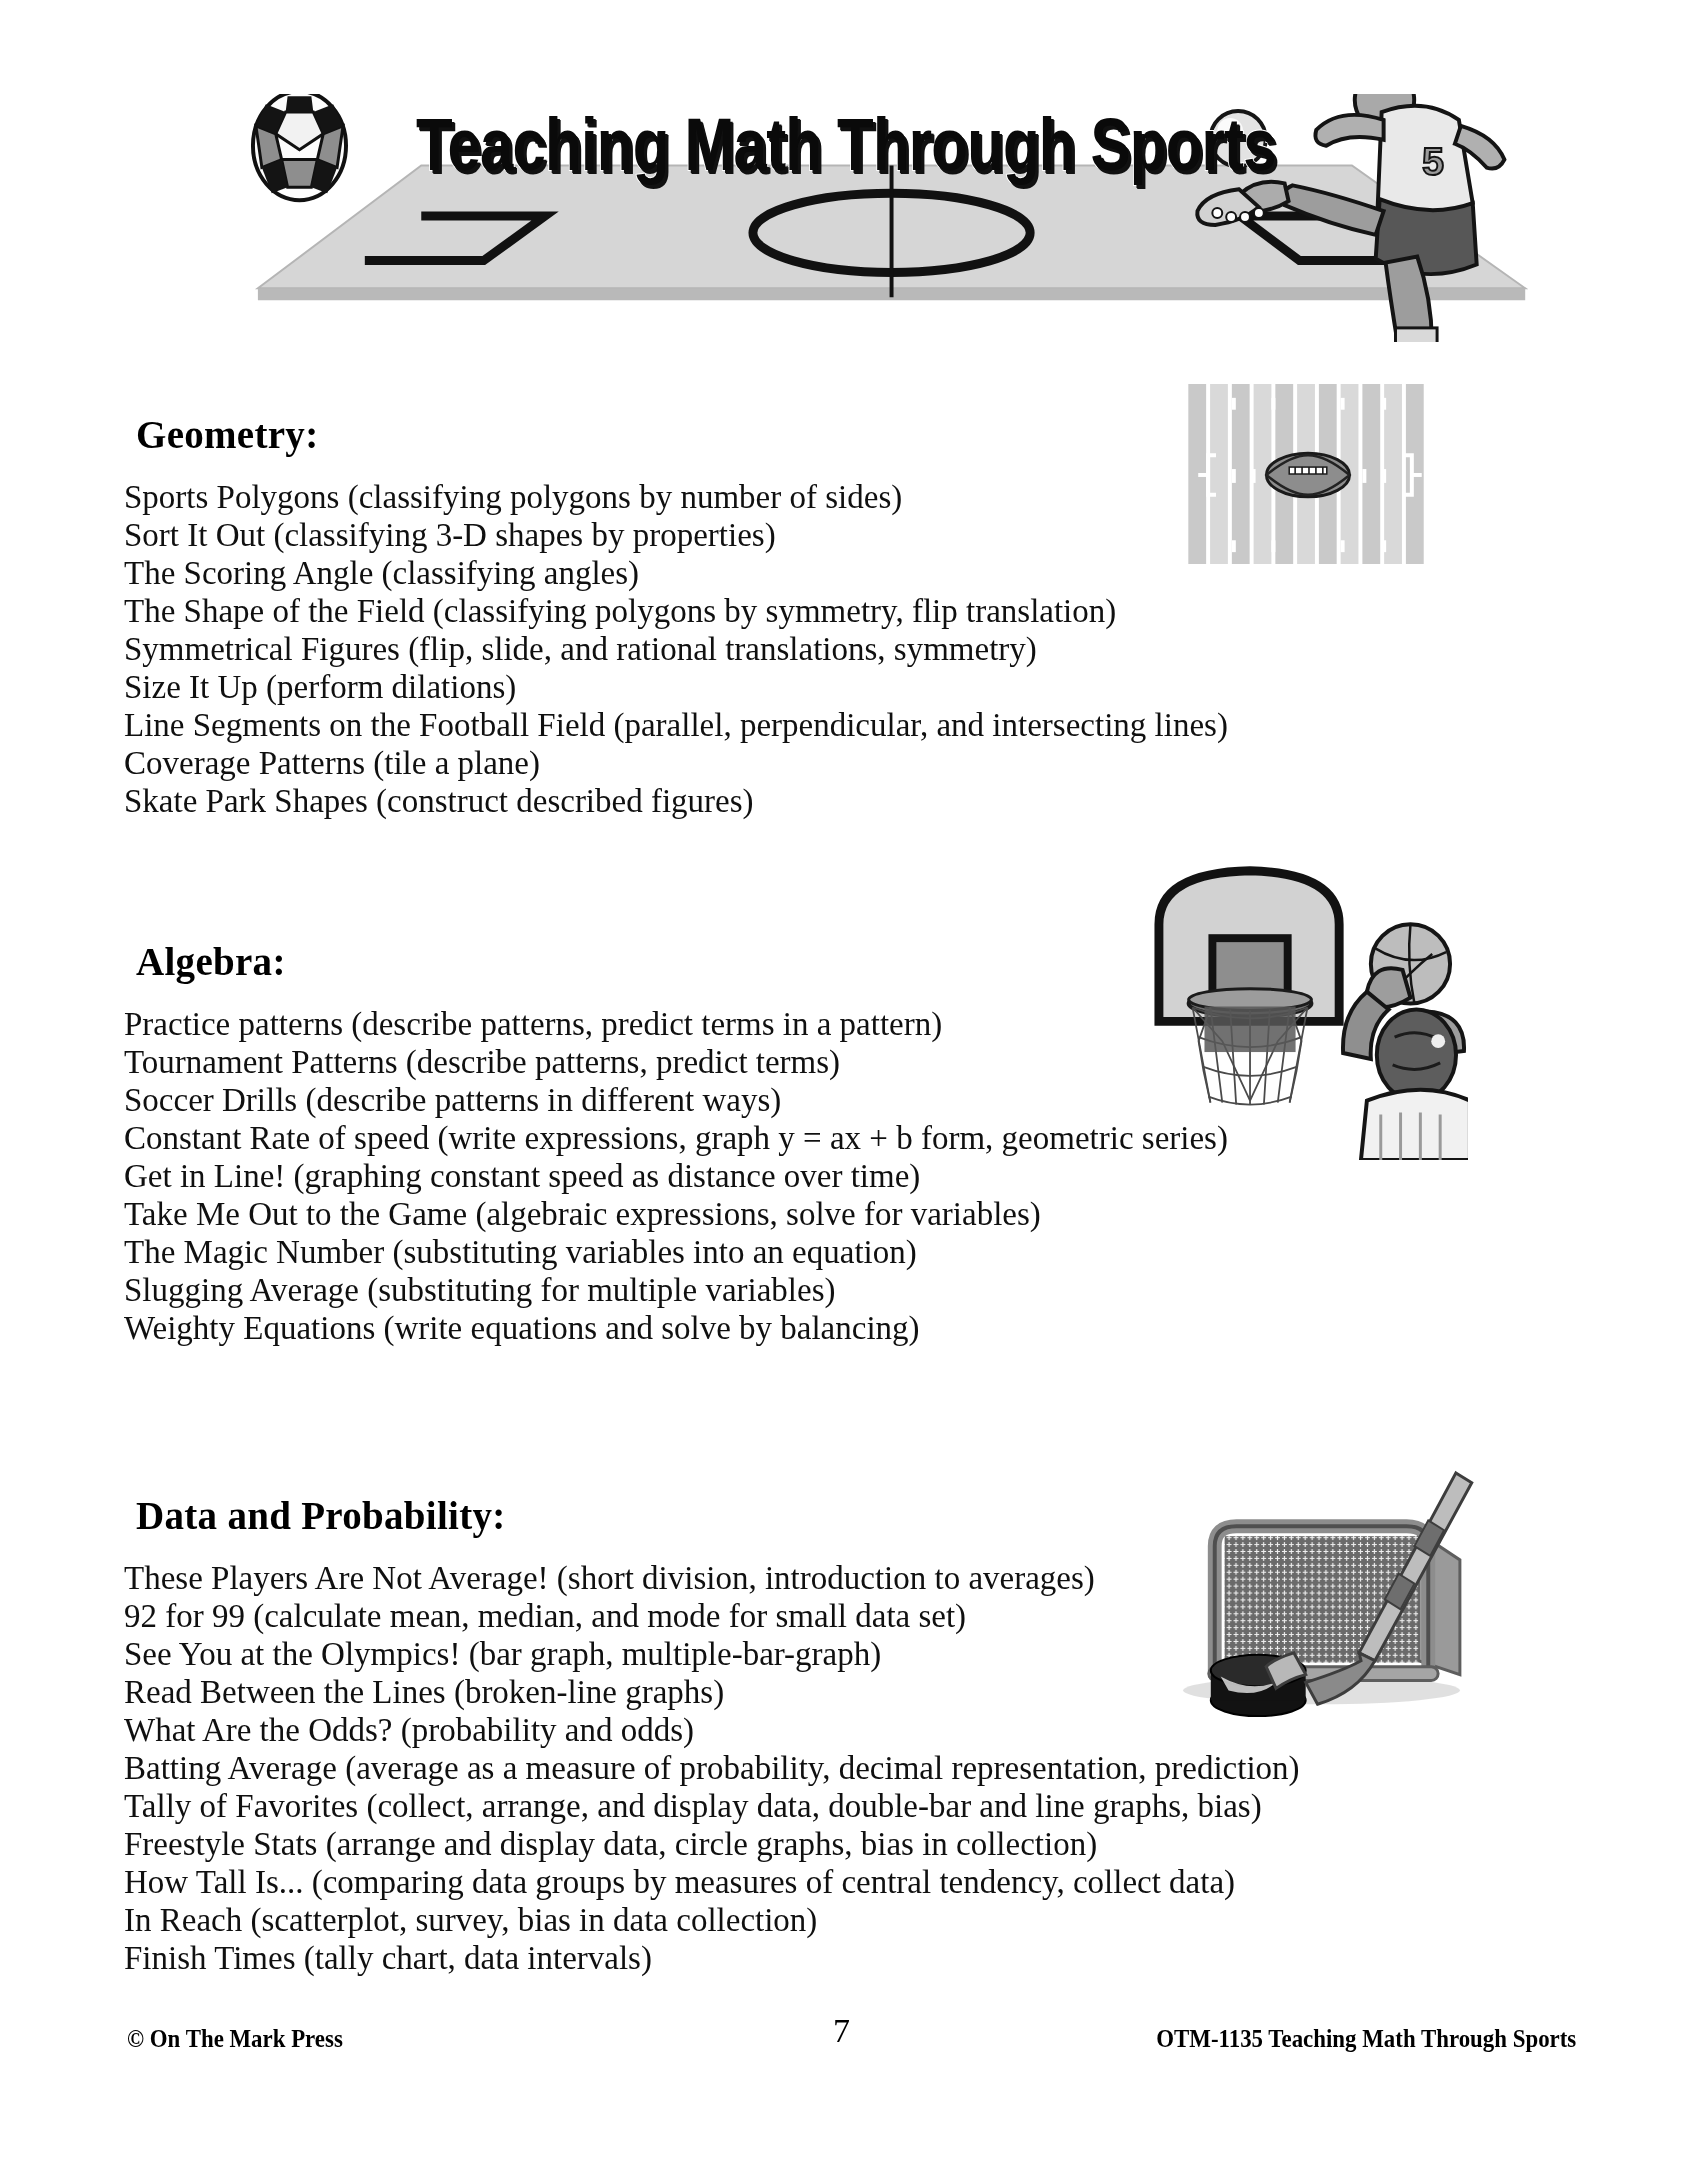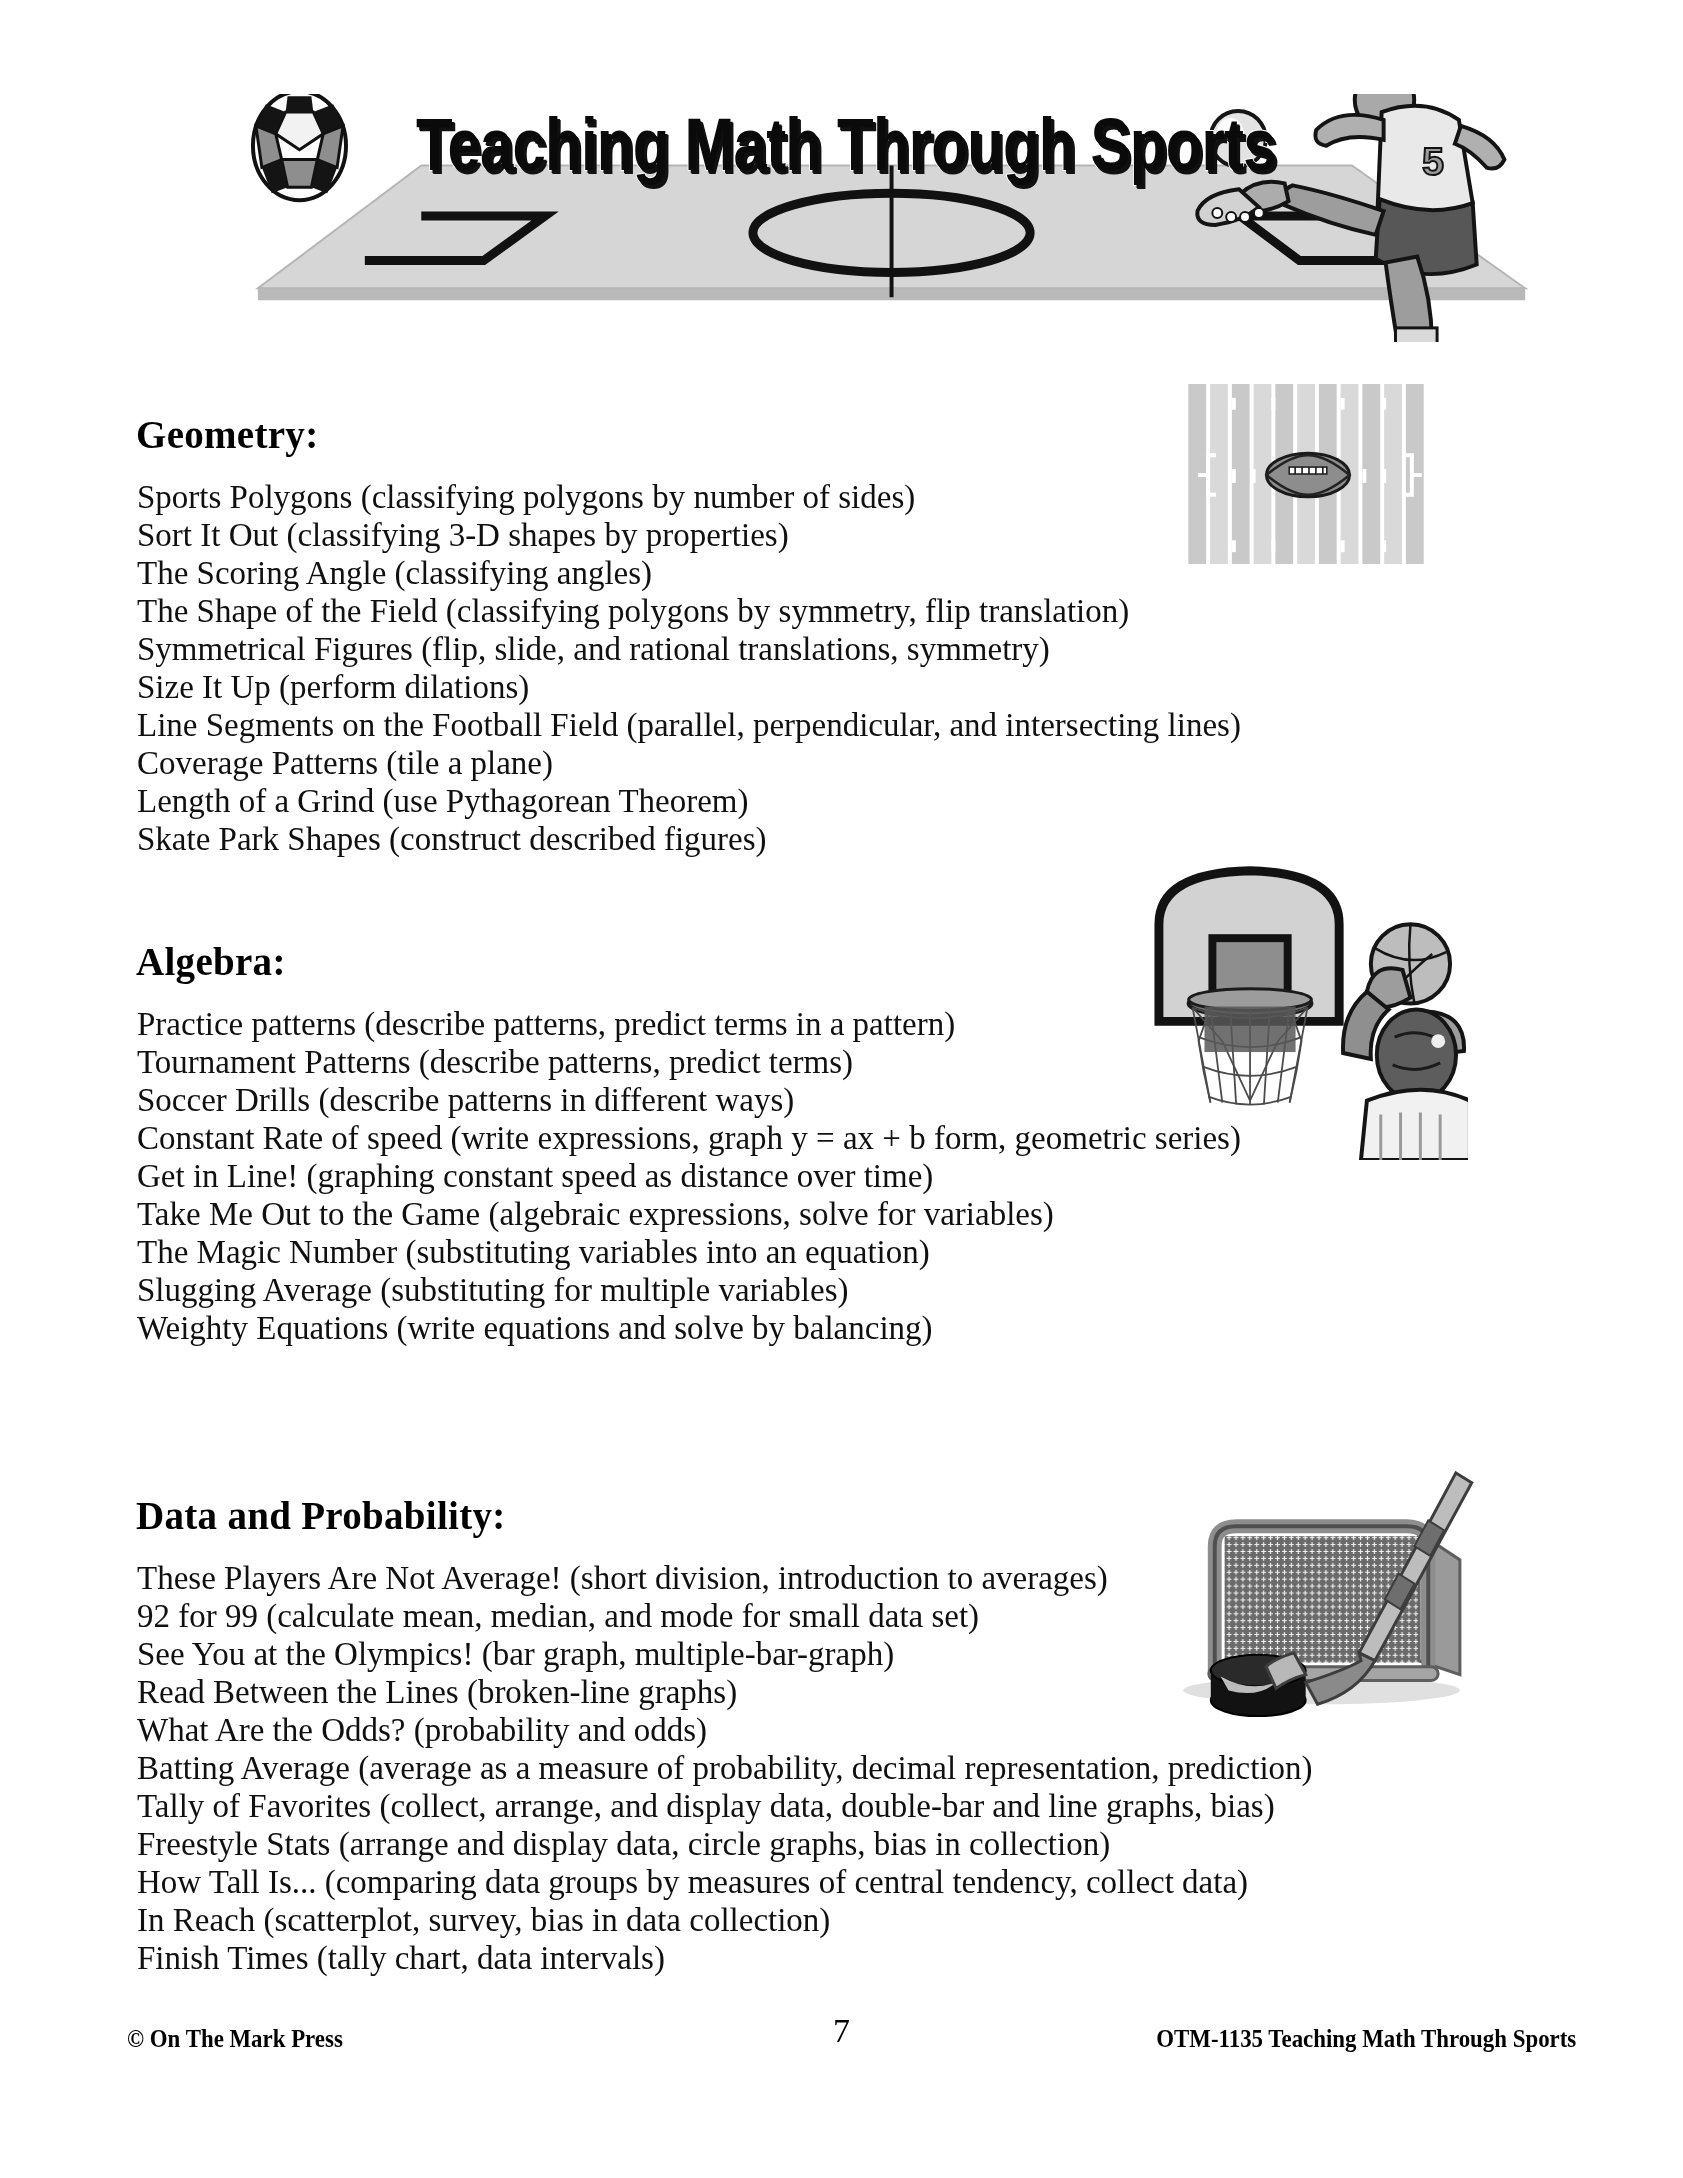--- a/index.html
+++ b/index.html
@@ -56,21 +56,21 @@
   .section { position: absolute; left: 124px; }
   .section-heading {
     font-family: "Liberation Serif", "DejaVu Serif", serif;
     font-weight: bold;
     font-size: 39px;
     line-height: 42px;
     margin: 0 0 22px 12px;
     color: #000;
     letter-spacing: 0.3px;
   }
-  .item-list { margin: 13px; padding: 0; list-style: none; }
+  .item-list { margin: 0; padding: 0; list-style: none; }
   .item-list li {
     font-family: "Liberation Serif", "DejaVu Serif", serif;
     font-size: 33px;
     line-height: 38px;
     white-space: nowrap;
     color: #101010;
   }
 
   #section-geometry { top: 414px; }
   #section-algebra  { top: 941px; }
@@ -180,21 +180,20 @@
   <h2 class="section-heading">Geometry:</h2>
   <ul class="item-list">
     <li>Sports Polygons (classifying polygons by number of sides)</li>
     <li>Sort It Out (classifying 3-D shapes by properties)</li>
     <li>The Scoring Angle (classifying angles)</li>
     <li>The Shape of the Field (classifying polygons by symmetry, flip translation)</li>
     <li>Symmetrical Figures (flip, slide, and rational translations, symmetry)</li>
     <li>Size It Up (perform dilations)</li>
     <li>Line Segments on the Football Field (parallel, perpendicular, and intersecting lines)</li>
     <li>Coverage Patterns (tile a plane)</li>
-    <li>Length of a Grind (use Pythagorean Theorem)</li>
     <li>Skate Park Shapes (construct described figures)</li>
   </ul>
 </section>
 
 <svg class="clipart" id="art-football-field" viewBox="0 0 250 182">
   <rect x="0" y="0" width="250" height="182" fill="#ffffff"></rect>
   <g>
     <rect x="4" y="0" width="18" height="182" fill="#c9c9c9"></rect>
     <rect x="26" y="0" width="18" height="182" fill="#d9d9d9"></rect>
     <rect x="48" y="0" width="18" height="182" fill="#c9c9c9"></rect>

